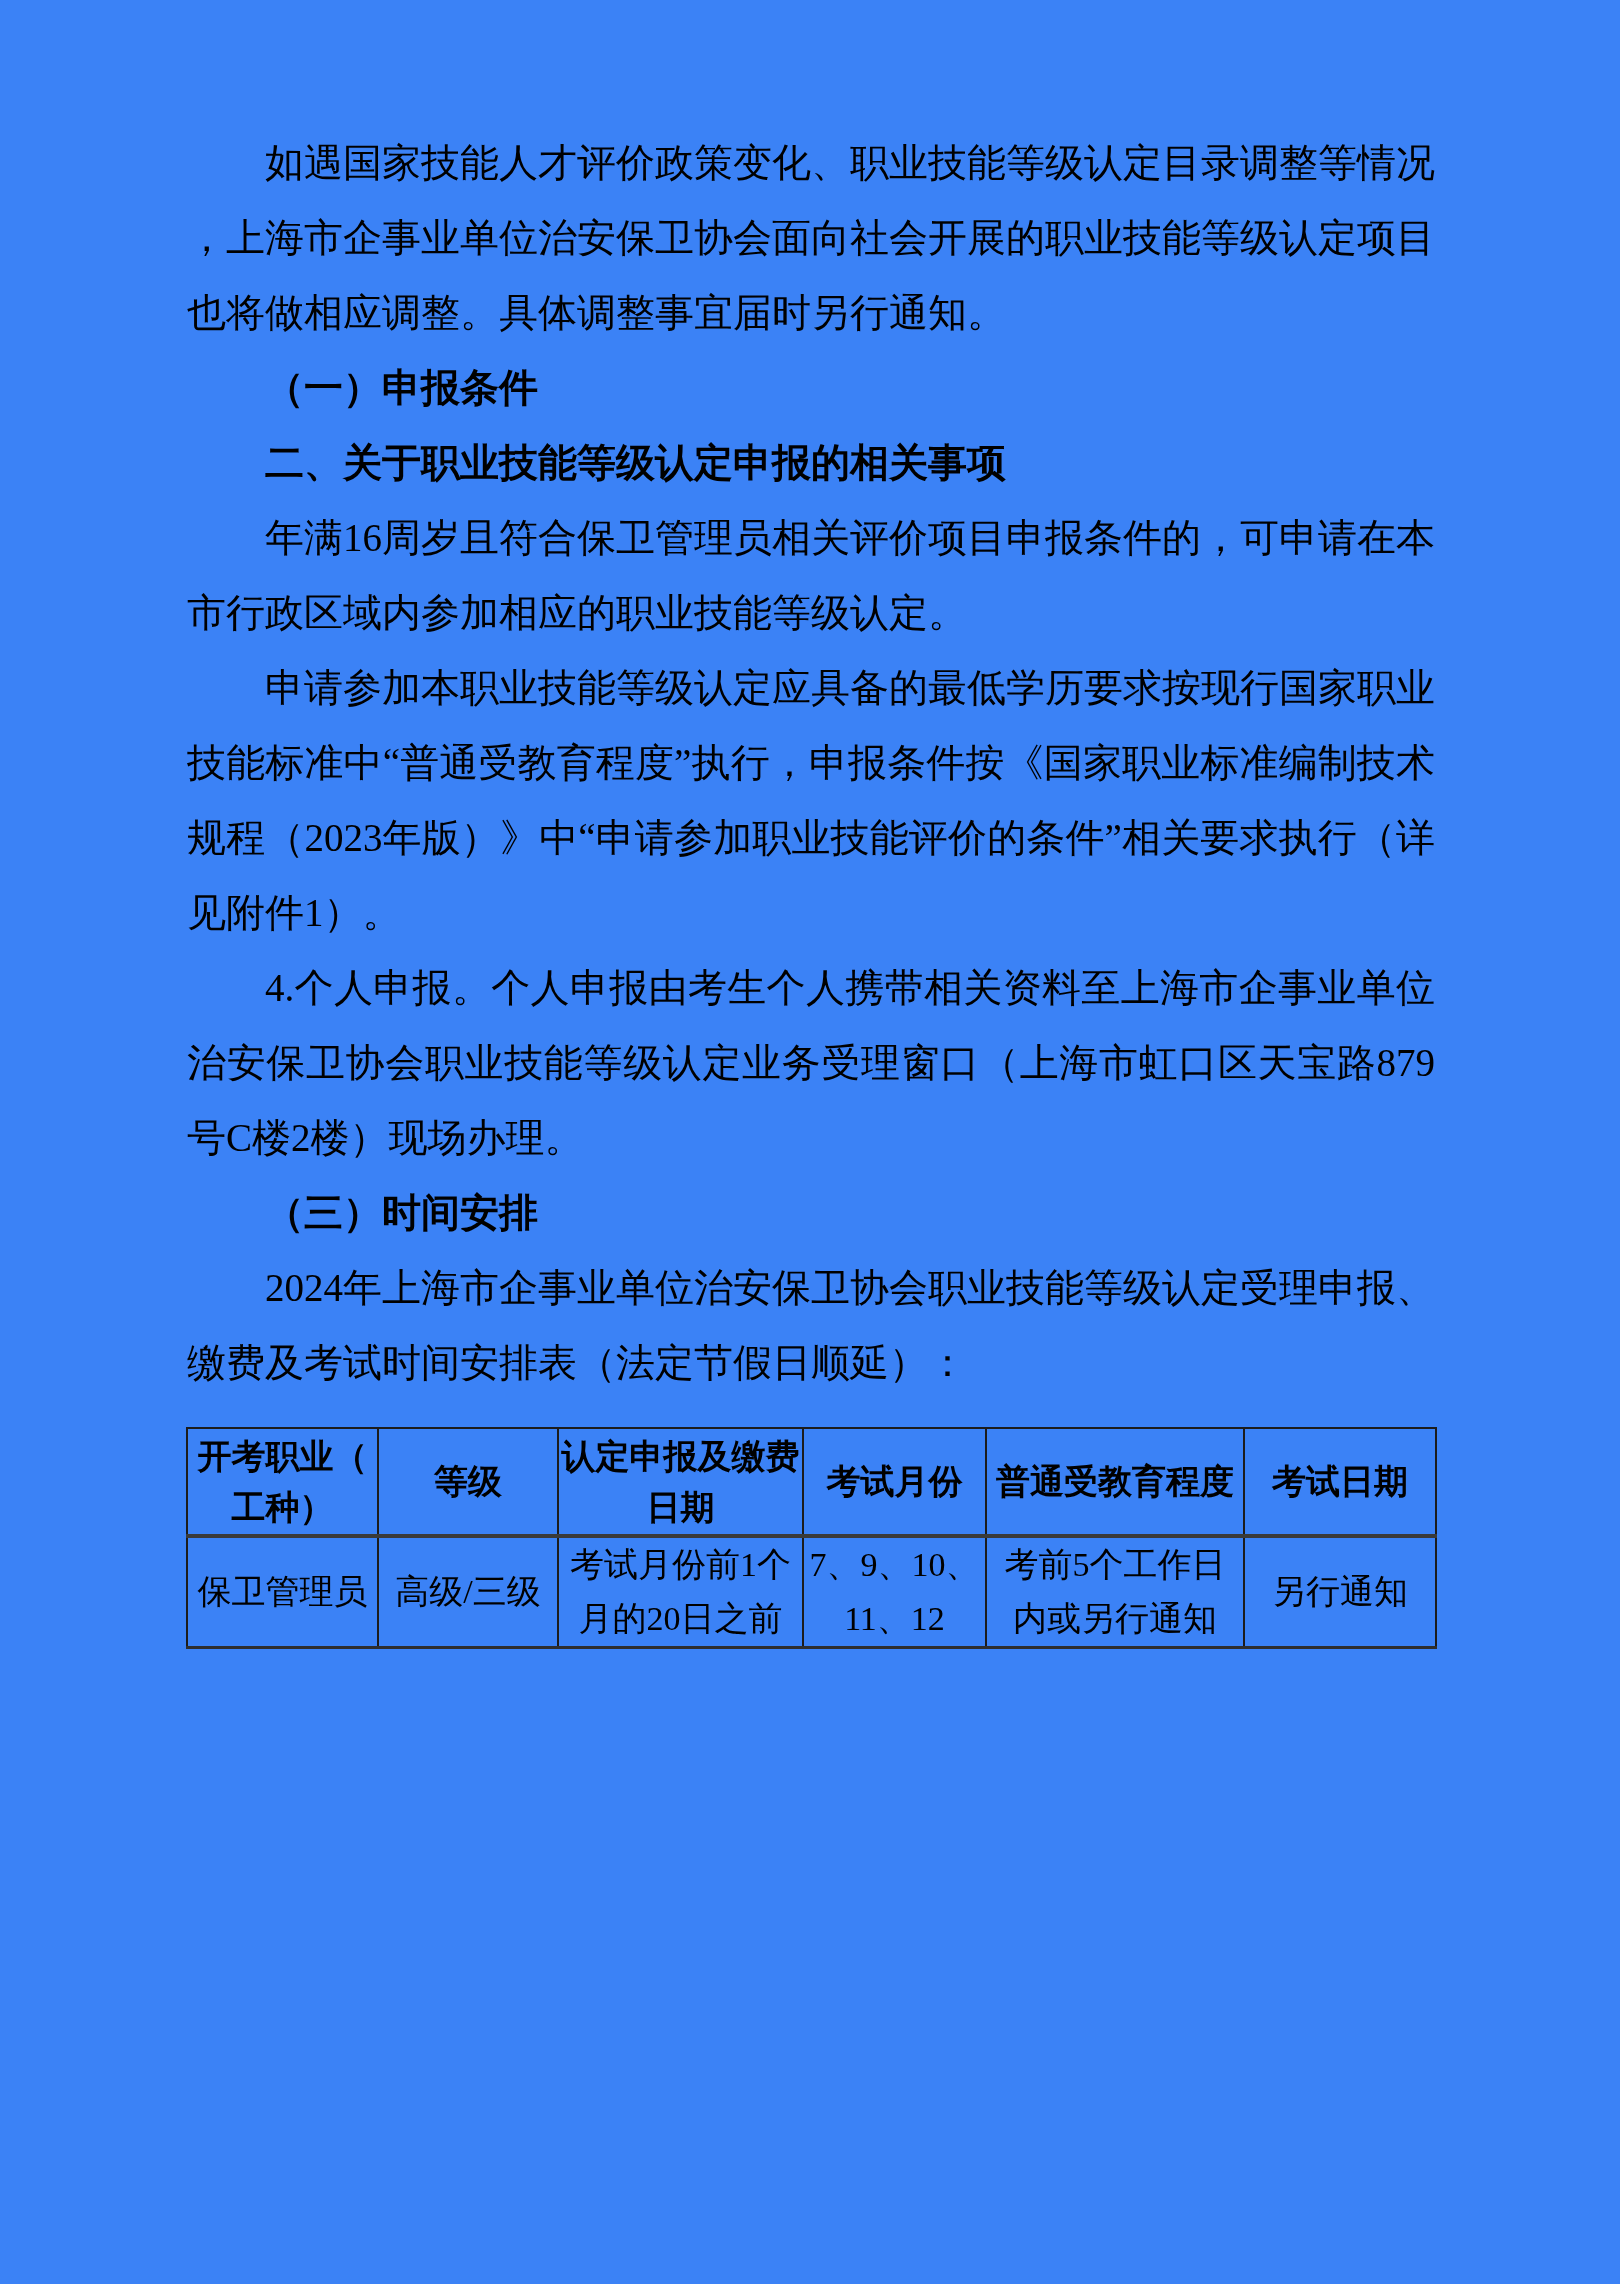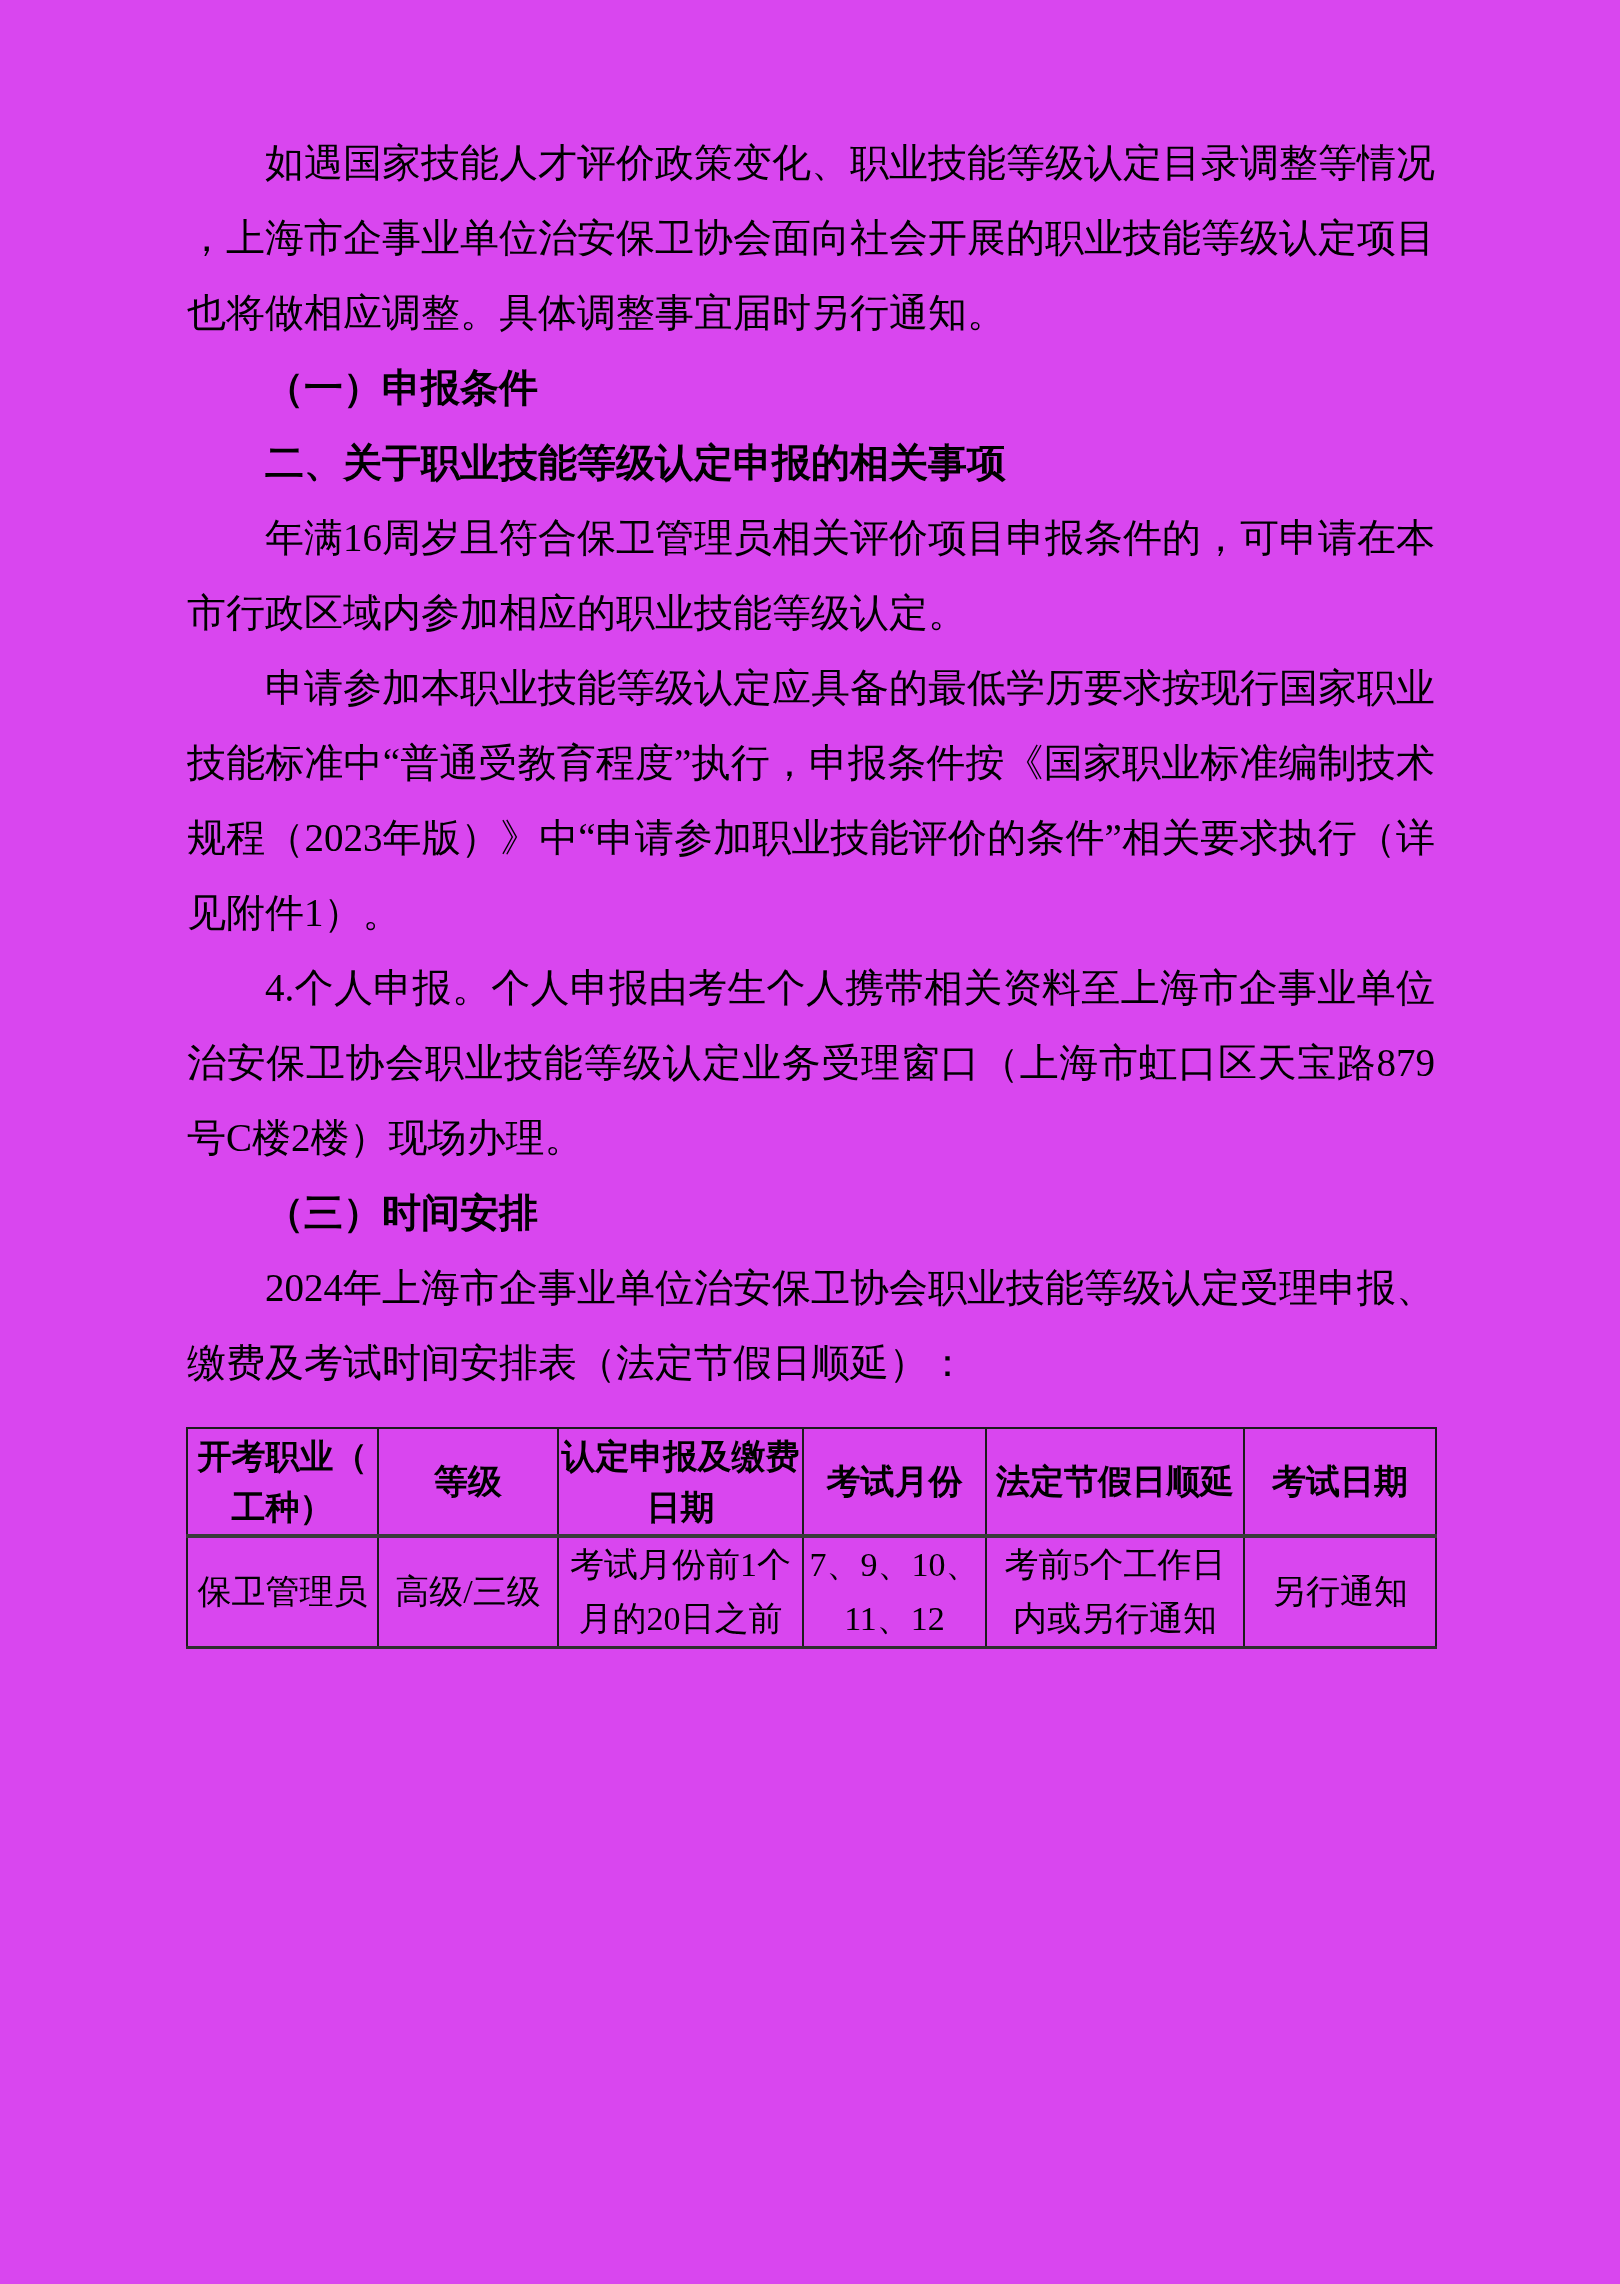--- a/index.html
+++ b/index.html
@@ -4,21 +4,21 @@
 <style>
   html, body {
     margin: 0;
     padding: 0;
     background: #ffffff;
   }
   .page {
     position: relative;
     width: 1621px;
     height: 2284px;
-    background: #d946ef;
+    background: #3b82f6;
     color: #000000;
     font-family: "Liberation Serif", "DejaVu Serif", serif;
     overflow: hidden;
   }
   .content {
     position: absolute;
     left: 187px;
     top: 125px;
     width: 1248px;
   }
@@ -98,21 +98,21 @@
           <col class="c4">
           <col class="c5">
           <col class="c6">
         </colgroup>
         <thead>
           <tr>
             <th>开考职业（工种）</th>
             <th>等级</th>
             <th>认定申报及缴费日期</th>
             <th>考试月份</th>
-            <th>法定节假日顺延</th>
+            <th>普通受教育程度</th>
             <th>考试日期</th>
           </tr>
         </thead>
         <tbody>
           <tr>
             <td>保卫管理员</td>
             <td>高级/三级</td>
             <td>考试月份前1个月的20日之前</td>
             <td>7、9、10、11、12</td>
             <td>考前5个工作日内或另行通知</td>

